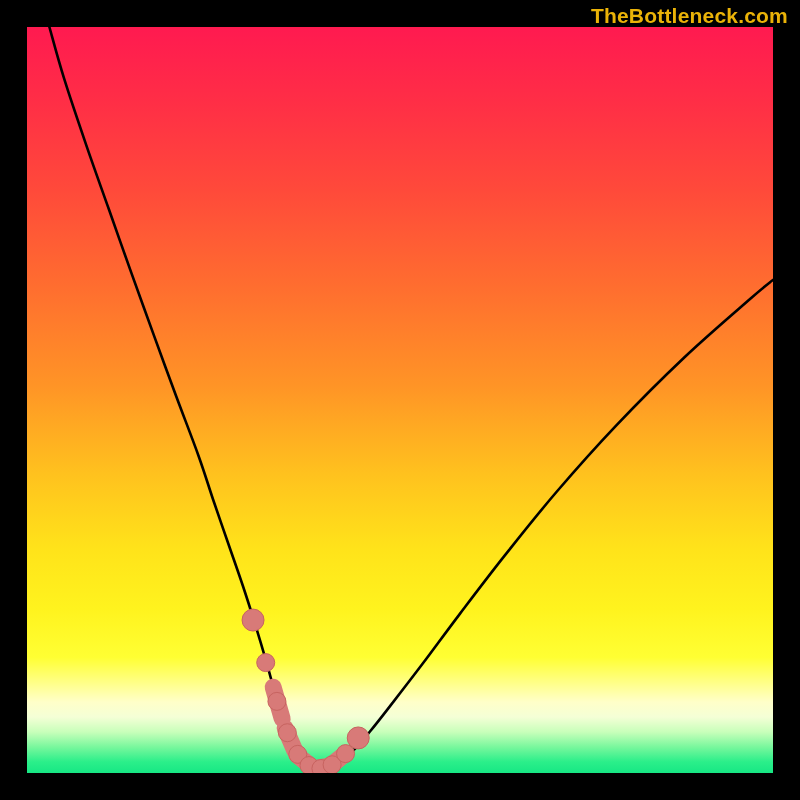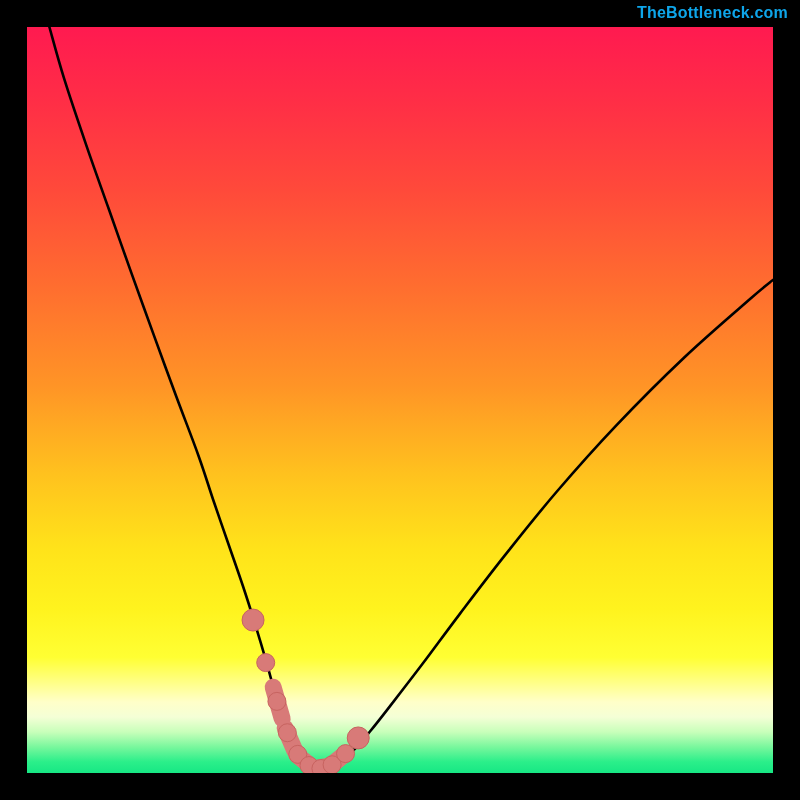--- a/index.html
+++ b/index.html
@@ -21,22 +21,22 @@
     left: 27px;
     top: 27px;
     width: 746px;
     height: 746px;
     overflow: hidden;
   }
   .watermark {
     position: absolute;
     top: 4px;
     right: 12px;
-    color: #0ea5e9;
-    font-size: 16px;
+    color: #eab308;
+    font-size: 21px;
     font-weight: 600;
     letter-spacing: 0.2px;
     user-select: none;
   }
   svg { display: block; }
 </style>
 </head>
 <body>
 
 <div class="frame">

